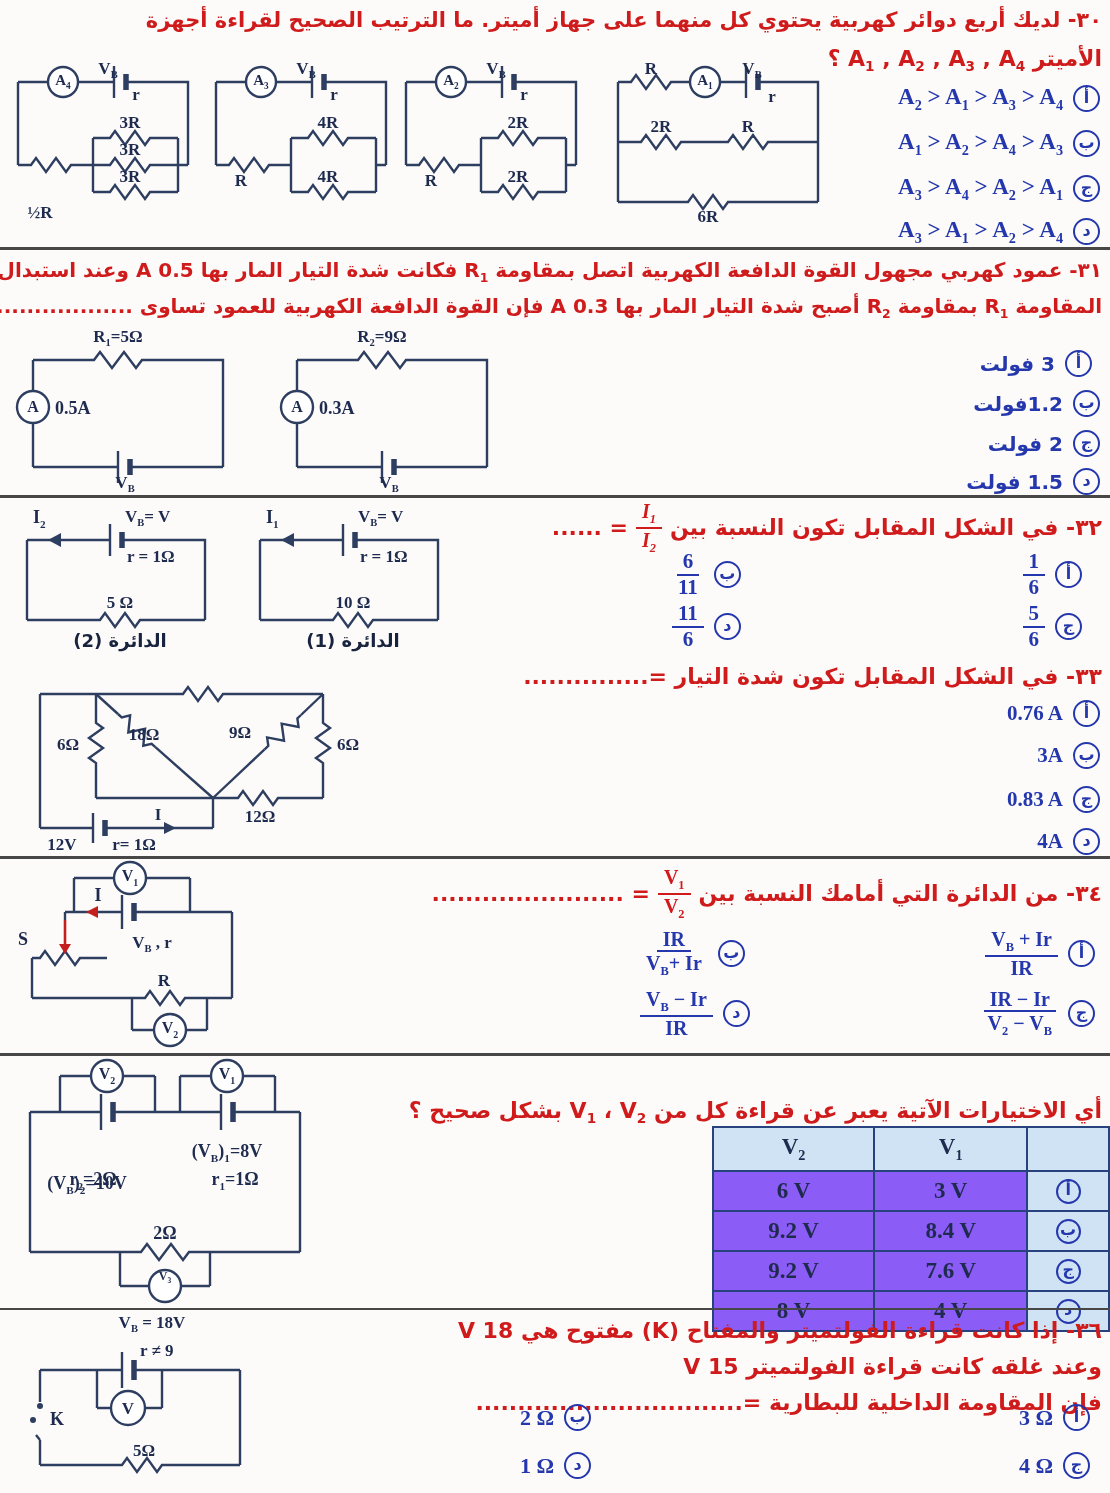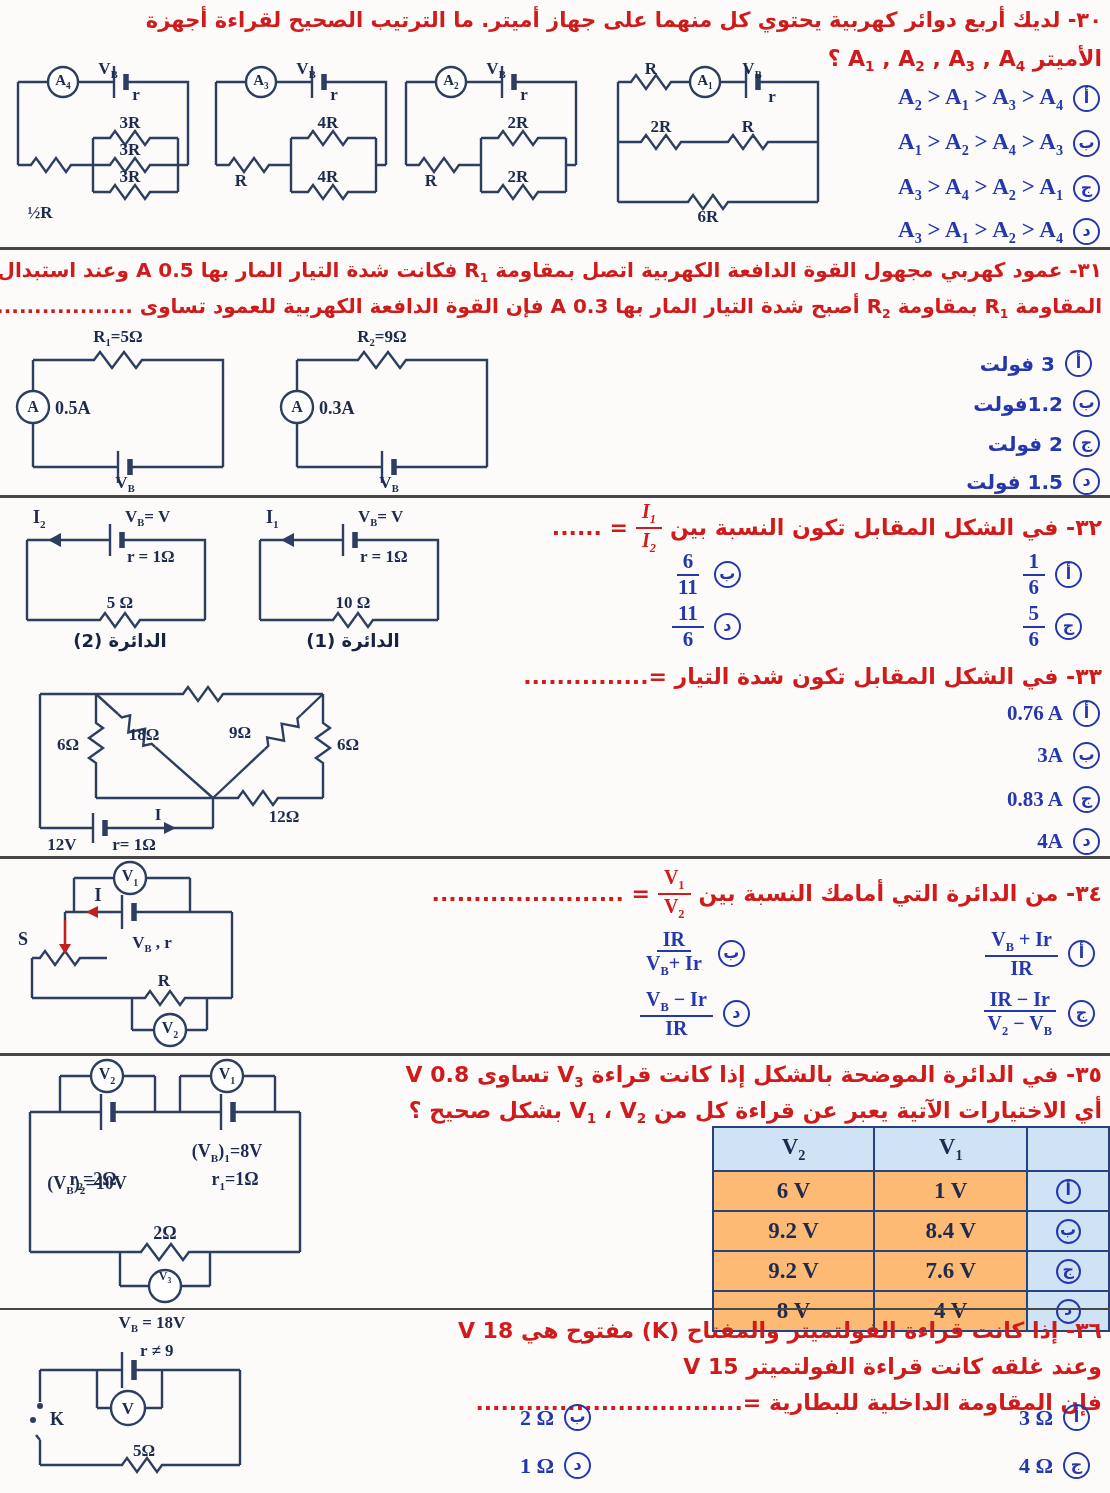--- a/index.html
+++ b/index.html
@@ -59,21 +59,21 @@
     color:#18233f;font-family:"DejaVu Sans",sans-serif;font-weight:700;font-size:18px;
   }
   sub{font-size:0.62em;}
   
   #q35-table{border-collapse:collapse;direction:ltr;background:#fff;}
   #q35-table th,#q35-table td{
     border:2px solid #28427e;text-align:center;vertical-align:middle;
     color:var(--navy);font-family:"Liberation Serif",serif;font-weight:700;font-size:23px;
   }
   #q35-table th{background:#cfe3f4;height:40px;}
-  #q35-table td{height:36px;background:#fdba74;}
+  #q35-table td{height:36px;background:#8b5cf6;}
   #q35-table td.lt{background:#cfe3f4;}
   #q35-table{border:2.5px solid #28427e;}
 </style>
 </head>
 <body>
 
 <div id="page">
 
   <div class="qh" style="top:8px;right:8px;font-size:21px;">٣٠- لديك أربع دوائر كهربية يحتوي كل منهما على جهاز أميتر. ما الترتيب الصحيح لقراءة أجهزة</div>
   <div class="qh" style="top:46px;right:8px;font-size:22px;">الأميتر A<sub>1</sub> , A<sub>2</sub> , A<sub>3</sub> , A<sub>4</sub> ؟</div>
@@ -348,21 +348,21 @@
         <path d="M22,152 H75 M87,152 H195"></path>
         <path d="M75,137 V167"></path>
         <path d="M87,144 V160" stroke-width="5.5"></path>
       </g>
       <path d="M146,146 L158,152 L146,158 Z" fill="#2e3e60"></path>
     </svg>
     <span class="cl" style="left:50px;top:60px;">6Ω</span>
     <span class="cl" style="left:330px;top:60px;">6Ω</span>
     <span class="cl" style="left:126px;top:50px;">18Ω</span>
     <span class="cl" style="left:222px;top:48px;">9Ω</span>
-    <span class="cl" style="left:242px;top:132px;margin-left:24px;">12Ω</span>
+    <span class="cl" style="left:242px;top:132px;">12Ω</span>
     <span class="cl" style="left:140px;top:130px;">I</span>
     <span class="cl" style="left:44px;top:160px;">12V</span>
     <span class="cl" style="left:116px;top:160px;">r= 1Ω</span>
   </div>
 
   <div class="hr" style="top:856px;"></div>
 
   <div class="hflex" style="top:866px;right:8px;font-size:22px;font-family:'DejaVu Sans',sans-serif;">
     <span>٣٤- من الدائرة التي أمامك النسبة بين</span>
     <span class="frac hfrac" style="font-style:normal;">
@@ -424,33 +424,32 @@
     <span class="cl cc" style="left:118px;top:18px;font-size:16px;">V<sub>1</sub></span>
     <span class="cl" style="left:86px;top:26px;font-size:18px;">I</span>
     <span class="cll" style="left:6px;top:70px;font-size:18px;">S</span>
     <span class="cl" style="left:140px;top:74px;">V<sub>B</sub> , r</span>
     <span class="cl" style="left:152px;top:112px;">R</span>
     <span class="cl cc" style="left:158px;top:170px;font-size:16px;">V<sub>2</sub></span>
   </div>
 
   <div class="hr" style="top:1053px;"></div>
 
-  <div class="qh" style="top:1062px;right:8px;font-size:22px;">٣٥- في الدائرة الموضحة بالشكل إذا كانت قراءة V<sub>3</sub> تساوى 0.8 V</div>
   <div class="qh" style="top:1098px;right:8px;font-size:22px;">أي الاختيارات الآتية يعبر عن قراءة كل من V<sub>1</sub> ، V<sub>2</sub> بشكل صحيح ؟</div>
 
   <table id="q35-table" class="abs" style="left:712px;top:1126px;">
     <tbody>
         <tr>
       <th style="width:158px;">V<sub>2</sub></th>
       <th style="width:150px;">V<sub>1</sub></th>
       <th style="width:78px;background:#cfe3f4;"></th>
     </tr>
     <tr>
       <td>6 V</td>
-      <td>1 V</td>
+      <td>3 V</td>
       <td class="lt">
             <span class="copt" style="margin:0 auto;width:25px;height:25px;">أ</span>
           </td>
     </tr>
     <tr>
       <td>9.2 V</td>
       <td>8.4 V</td>
       <td class="lt">
             <span class="copt" style="margin:0 auto;width:25px;height:25px;">ب</span>
           </td>

